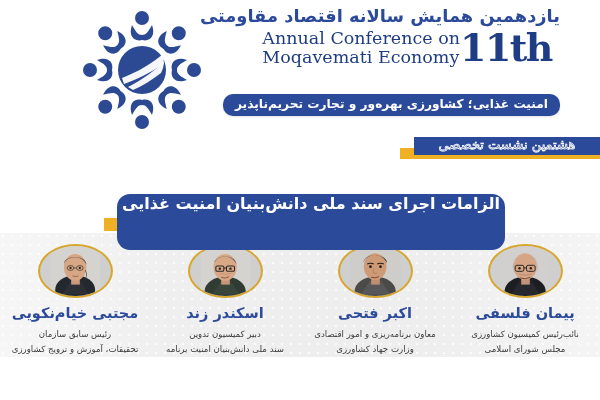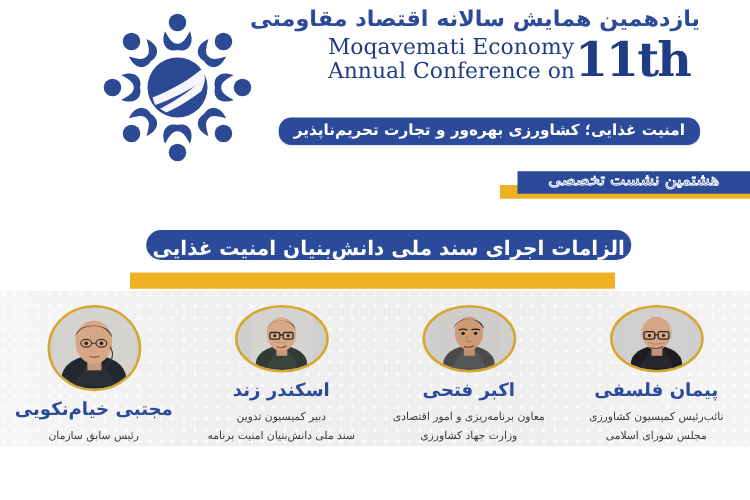--- a/index.html
+++ b/index.html
@@ -62,23 +62,23 @@
     direction:rtl;font-size:13px;font-weight:normal;
     color:transparent;
     -webkit-text-stroke:0.8px #ffffff;
     white-space:nowrap;letter-spacing:0px;
   }
 
   
   .band{position:absolute;left:0;top:178px;width:600px;height:62px;z-index:4;}
   .band-yellow{position:absolute;left:104px;top:40px;width:388px;height:13px;background:#efb024;}
   .band-blue{
-    position:absolute;left:117px;top:6px;width:388px;height:24px;
+    position:absolute;left:117px;top:16px;width:388px;height:56px;
     background:#2c4a9a;border-radius:13px;
-    display:flex;align-items:flex-end;justify-content:center;
+    display:flex;align-items:flex-start;justify-content:center;
   }
   .band-title{
     direction:rtl;color:#ffffff;font-weight:bold;font-size:16px;
     white-space:nowrap;letter-spacing:-0.2px;
   }
 
   
   .speakers{
     position:absolute;left:0;top:233px;width:600px;height:124px;
     background:#ececec;
@@ -174,22 +174,22 @@
           </g>
         </g>
       </svg>
     </div>
 
     <div class="title-block">
       <div class="fa-title">یازدهمین همایش سالانه اقتصاد مقاومتی</div>
       <div class="en-row">
         <div class="en-num">11th</div>
         <div class="en-lines">
+          <div>Annual Conference on</div>
           <div>Moqavemati  Economy</div>
-          <div>Annual Conference on</div>
         </div>
       </div>
       <div class="subtitle-pill">امنیت غذایی؛ کشاورزی بهره‌ور و تجارت تحریم‌ناپذیر</div>
     </div>
 
     <div class="session-wrap">
       <div class="session-yellow"></div>
       <div class="session-blue"></div>
       <div class="session-text">هشتمین نشست تخصصی</div>
     </div>
@@ -219,20 +219,21 @@
             <line x1="35" y1="33" x2="39" y2="33" stroke="#3a3630" stroke-width="1.1"></line>
             <ellipse cx="30" cy="33" rx="1.7" ry="1.7" fill="#29221c"></ellipse>
             <ellipse cx="44" cy="33" rx="1.7" ry="1.7" fill="#29221c"></ellipse>
             <path d="M33 45 Q37 47 42 45" stroke="#8a5c48" stroke-width="1.2" fill="none"></path>
             <path d="M52 36 Q58 46 48 54" stroke="#3a3630" stroke-width="1" fill="none"></path>
           </svg>
         </div>
         <div class="spk-name">مجتبی خیام‌نکویی</div>
         <div class="spk-role">
           <div>رئیس سابق سازمان</div>
+          <div>تحقیقات، آموزش و ترویج کشاورزی</div>
         </div>
       </div>
 
       <div class="spk">
         <div class="avatar">
           <svg viewBox="0 0 75 75" xmlns="http://www.w3.org/2000/svg">
             <rect width="75" height="75" fill="#d5d3d0"></rect>
             <ellipse cx="37" cy="68" rx="31" ry="22" fill="#2f3b33"></ellipse>
             <path d="M17 73 L30 53 L46 53 L58 73 Z" fill="#39453b"></path>
             <rect x="31" y="45" width="13" height="13" fill="#c7967a"></rect>

